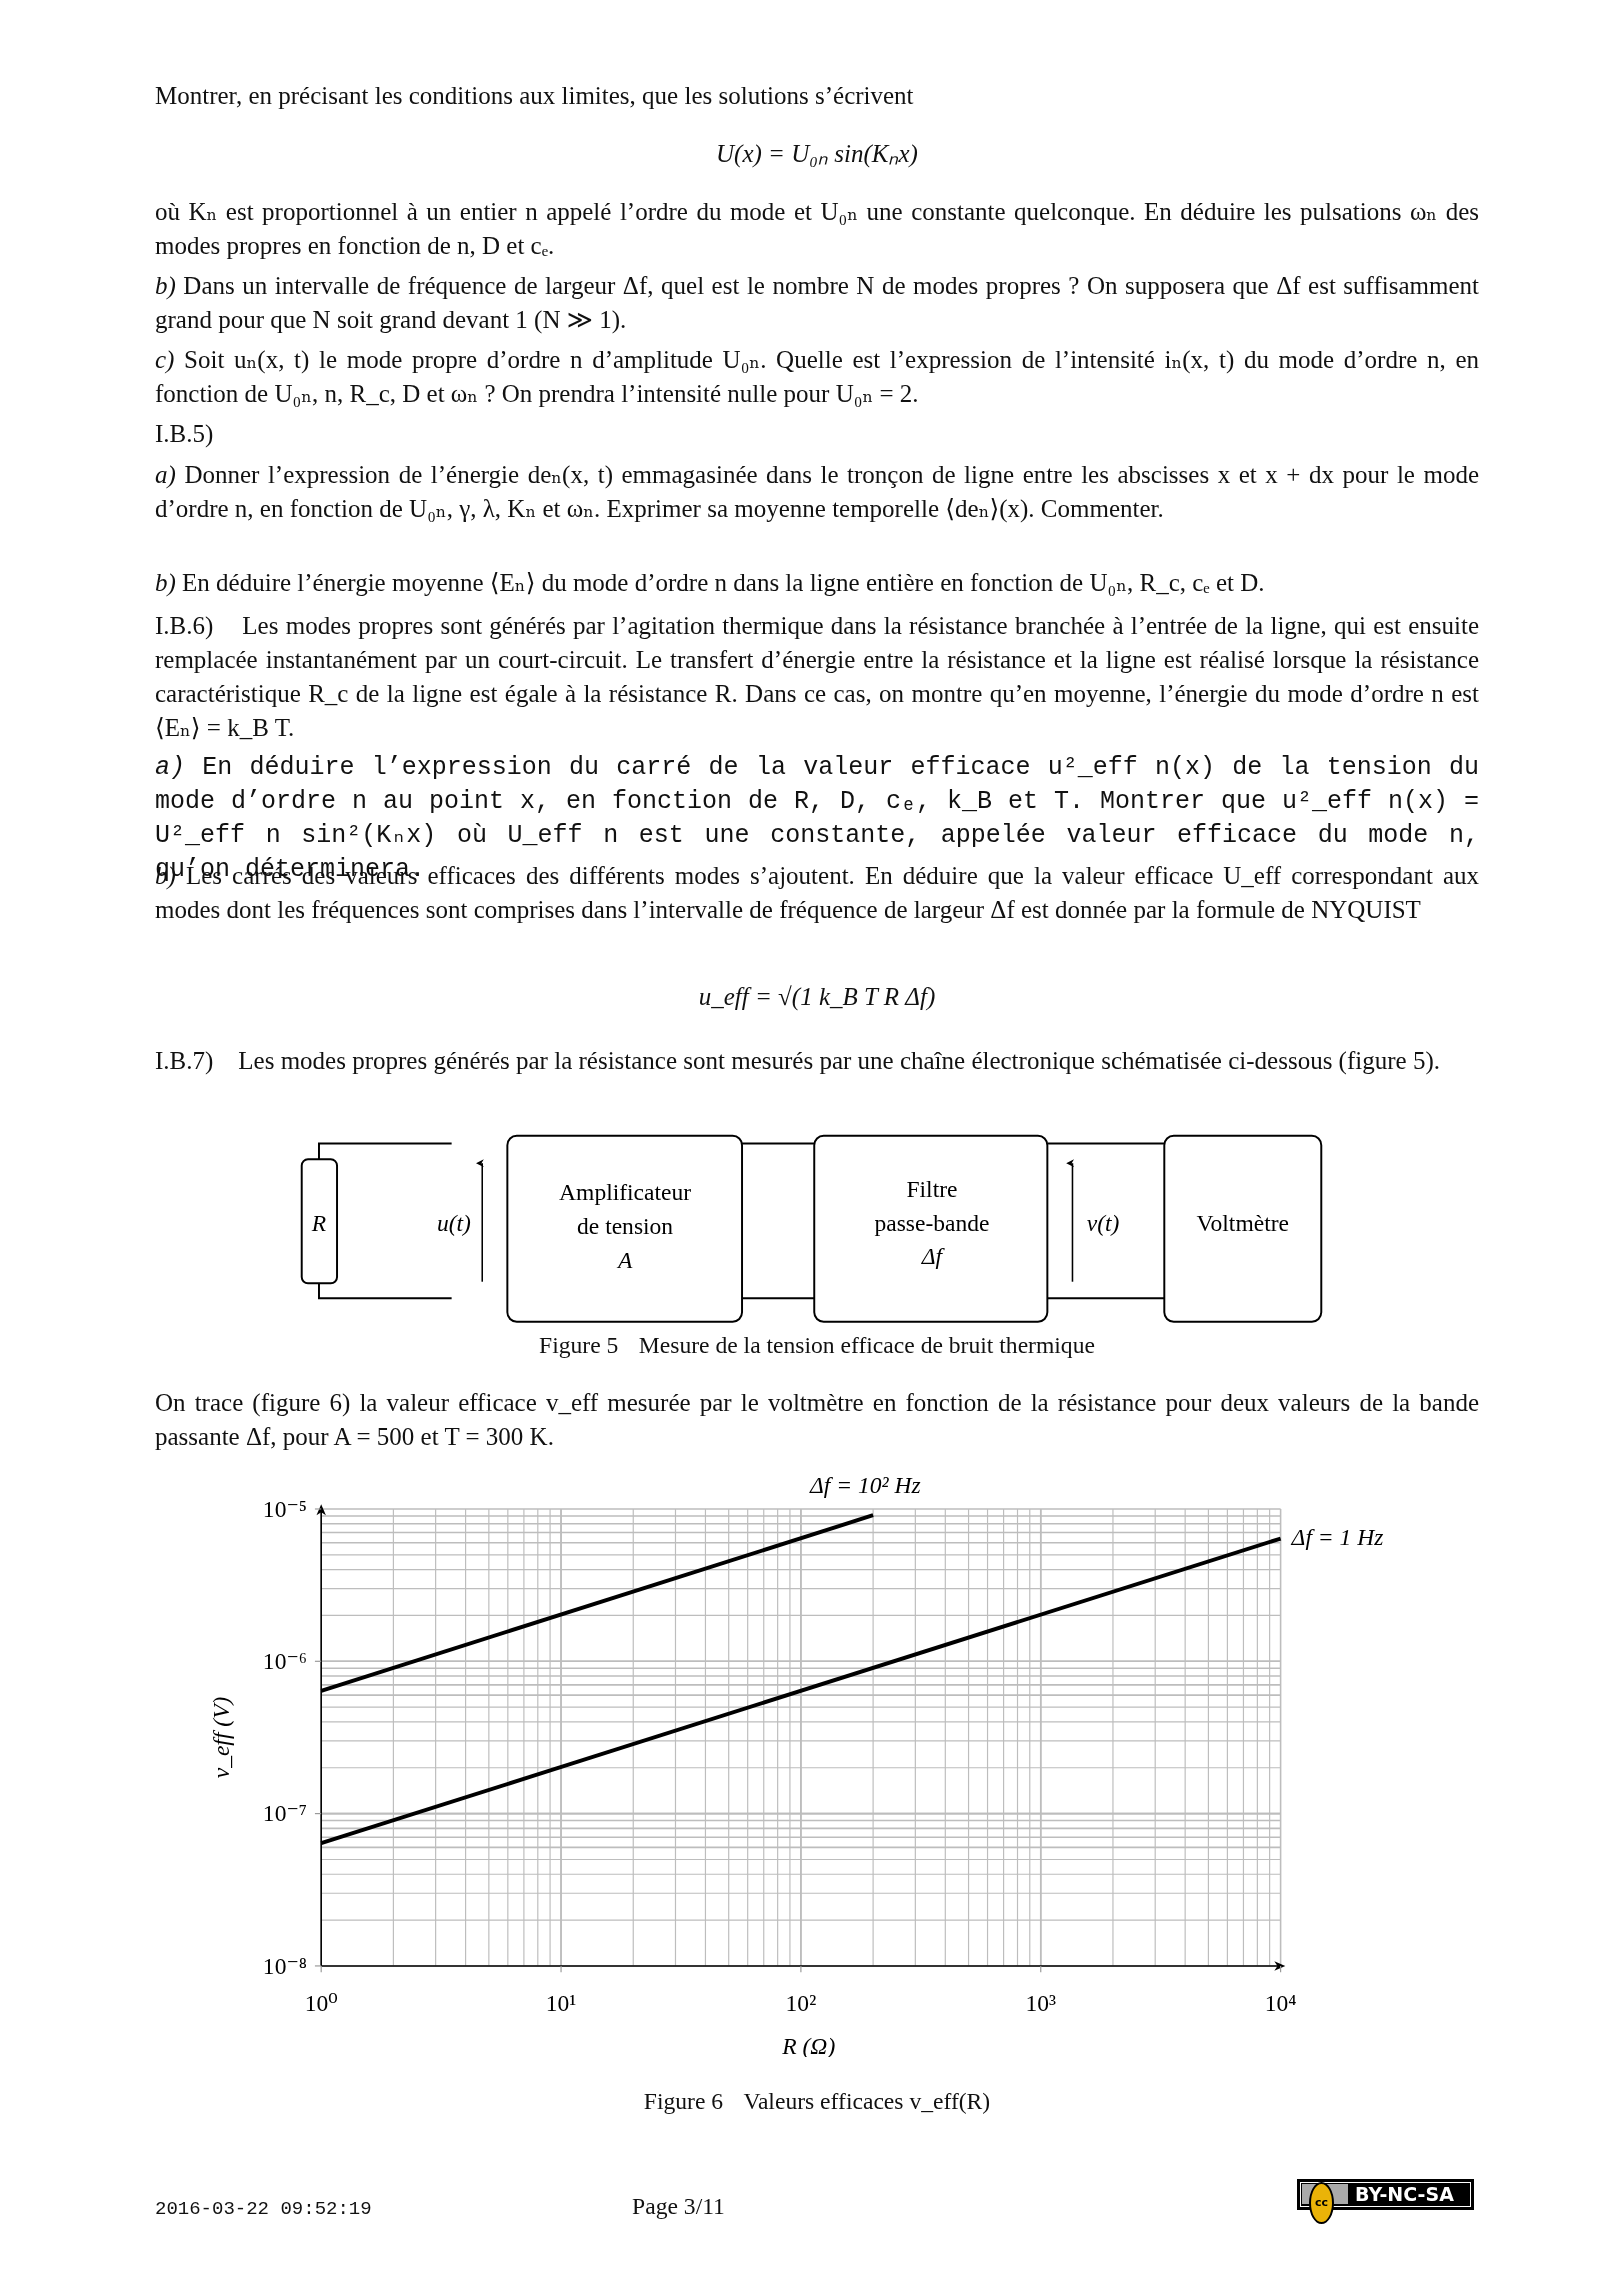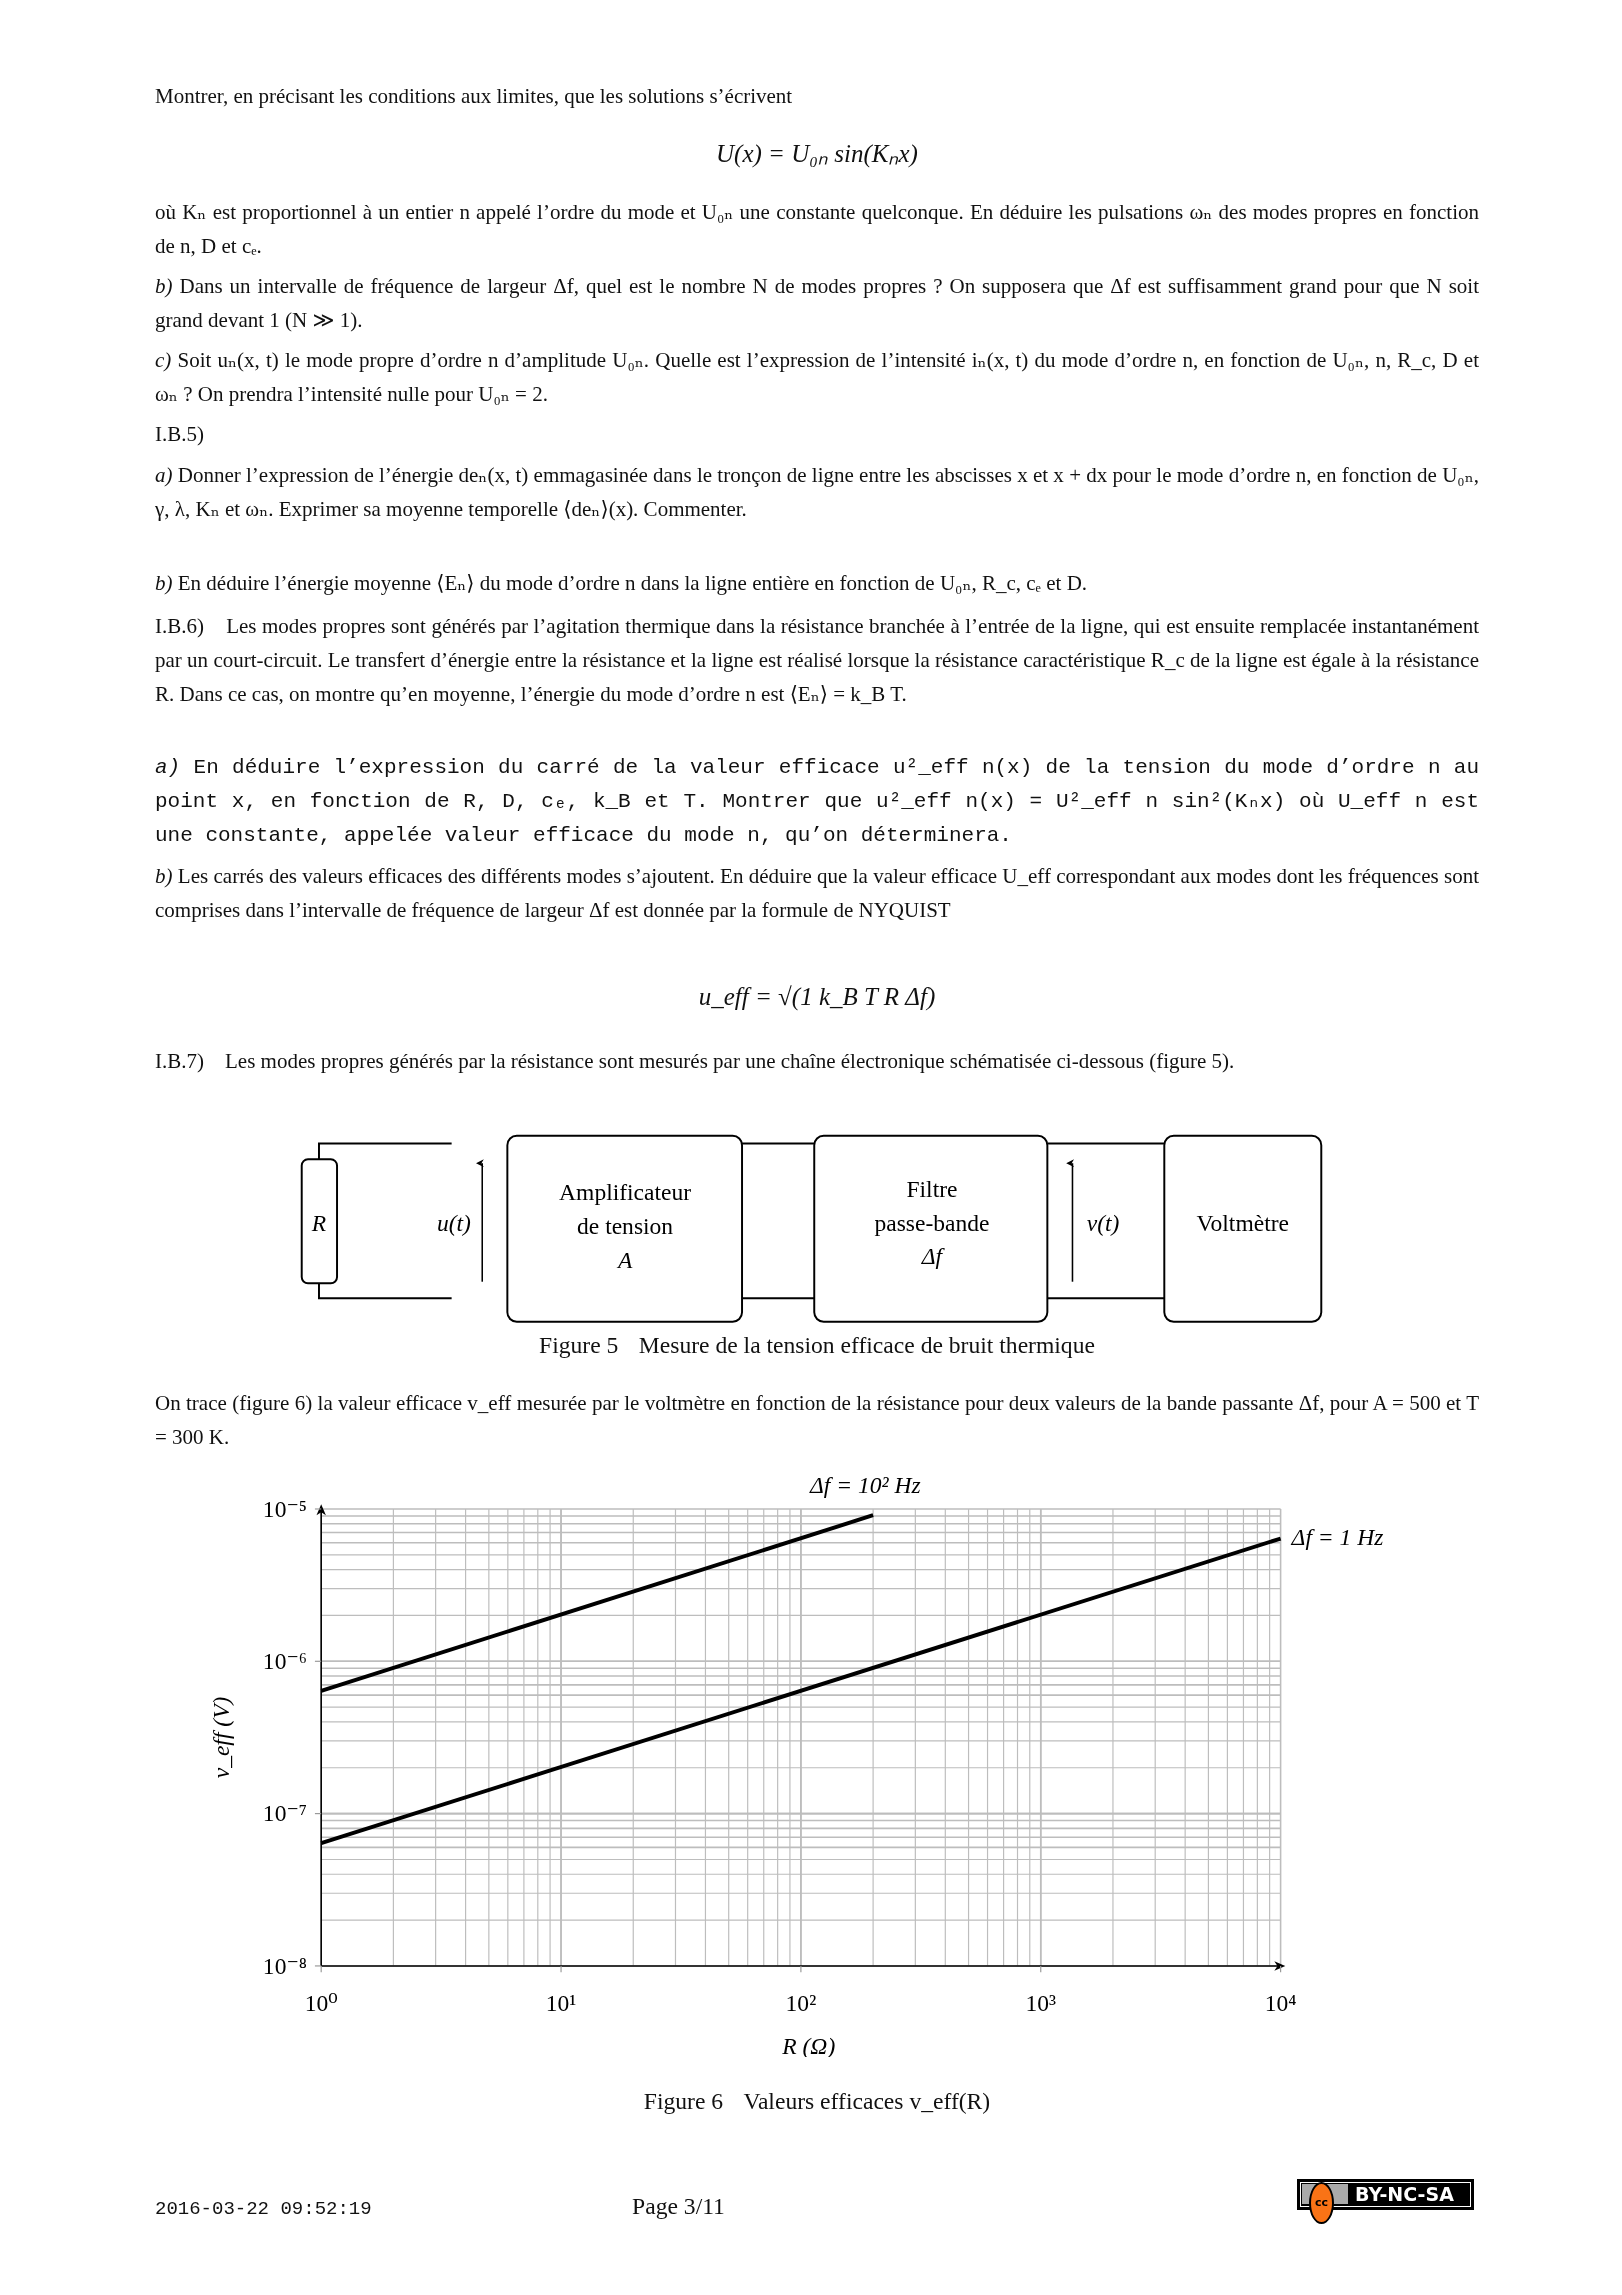--- a/index.html
+++ b/index.html
@@ -1,39 +1,39 @@
 <!DOCTYPE html>
 <html style="font-size:12.6px"><head>
 <meta charset="utf-8">
 <style>
   html, body { margin: 0; padding: 0; background: #ffffff; }
   body { width: 1623px; height: 2295px; position: relative; overflow: hidden;
          font-family: "DejaVu Serif", "Liberation Serif", serif; color: #111; }
   .page { position: absolute; left: 0; top: 0; width: 1623px; height: 2295px; }
-  .text { position: absolute; left: 155px; width: 1324px; font-size: 21px; line-height: 34px;
+  .text { position: absolute; left: 155px; width: 1324px; font-size: 25px; line-height: 34px;
           font-family: "Liberation Serif", "DejaVu Serif", serif; text-align: justify; }
   .text p { margin: 0; }
   .eq { position: absolute; left: 155px; width: 1324px; text-align: center; font-size: 25px;
         font-family: "Liberation Serif", serif; }
   .i { font-style: italic; }
   .b { font-weight: normal; }
   .caption { position: absolute; left: 155px; width: 1324px; text-align: center; font-size: 23.6px;
              font-family: "Liberation Serif", serif; }
   .caption .b { margin-right: 20.4px; }
   svg text { font-family: "Liberation Serif", "DejaVu Serif", serif; }
   .footer-date { position: absolute; left: 155px; top: 2198px; font-size: 19px;
                  font-family: Liberation Mono, monospace; }
   .footer-page { position: absolute; left: 0; width: 1357px; top: 2193px; text-align: center; font-size: 23.6px;
                  font-family: "Liberation Serif", serif; }
   .cc-badge { position: absolute; left: 1297px; top: 2179px; width: 177px; height: 31px; background: #000;
               border: 1.6px solid #000; box-sizing: border-box; display: flex; align-items: center; }
   .cc-inner { position: absolute; left: 2.4px; top: 2.4px; right: 2.4px; bottom: 2.4px; border: 1.6px solid #fff; }
   .cc-left { position: absolute; left: 3.9px; top: 3.9px; width: 46px; height: 20.4px; background: #aaa; }
   .cc-circle { position: absolute; left: 11px; top: 1.6px; width: 25px; height: 42px; border-radius: 50%;
-               background: #f97316; border: 2.4px solid #000; box-sizing: border-box; font-size: 11px; font-weight: bold;
+               background: #eab308; border: 2.4px solid #000; box-sizing: border-box; font-size: 11px; font-weight: bold;
                font-family: "DejaVu Sans", sans-serif; display: flex; align-items: center; justify-content: center; color: #000; }
   .cc-text { position: absolute; left: 57px; top: 3.1px; color: #fff; font-size: 19px; font-weight: bold;
              font-family: "DejaVu Sans", sans-serif; letter-spacing: 0px; }
 </style>
 </head>
 <body>
 
 <div class="page">
 
   <div class="text" style="top:79px;">

